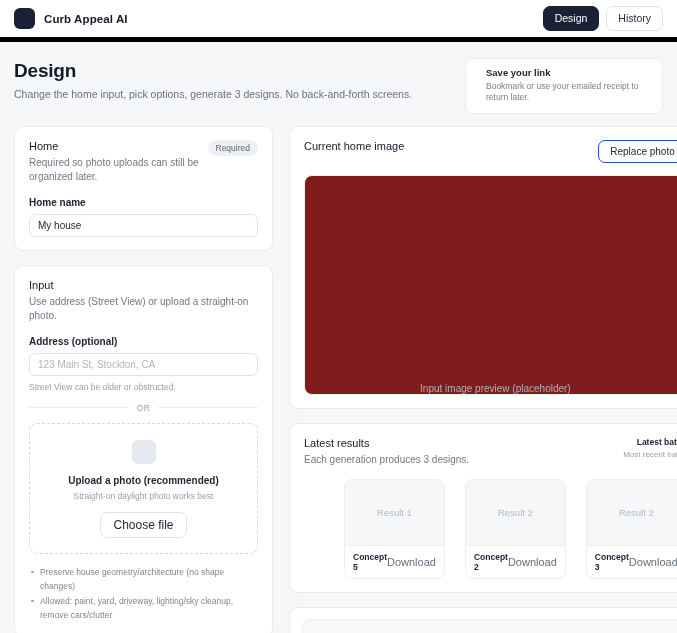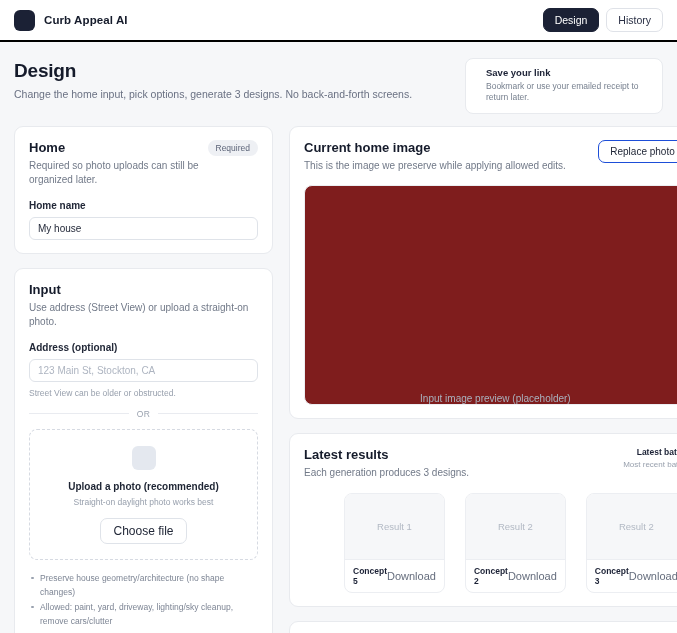--- a/index.html
+++ b/index.html
@@ -9,21 +9,21 @@
     background: #f6f7f9;
     font-family: "Liberation Sans", sans-serif;
     color: #1e2434;
     -webkit-font-smoothing: antialiased;
   }
 
   
   .topbar {
     height: 42px;
     background: #ffffff;
-    border-bottom: 2px solid #000000;
+    border-bottom: 5px solid #000000;
     display: flex;
     align-items: center;
     padding: 0 14px;
     position: relative;
   }
   .brand { display: flex; align-items: center; gap: 9px; }
   .logo-mark {
     width: 21px; height: 21px;
     border-radius: 6px;
     background: #1b2135;
@@ -82,21 +82,21 @@
   .card {
     background: #ffffff;
     border: 1px solid #e8eaee;
     border-radius: 9px;
     padding: 13px 14px;
     margin-bottom: 14px;
   }
 
   .card-head { display: flex; align-items: flex-start; }
   .card-head-text { flex: 1; min-width: 0; }
-  .card-title { font-size: 13px; font-weight: bold; color: #151b2b; }
+  .card-title { font-size: 11px; font-weight: normal; color: #151b2b; }
   .card-sub { font-size: 10px; color: #717988; margin-top: 4px; line-height: 1.45; }
 
   .badge {
     font-size: 8.5px;
     color: #5c6478;
     background: #eef0f4;
     border-radius: 10px;
     padding: 3px 8px;
     white-space: nowrap;
     margin-left: 8px;
@@ -317,21 +317,20 @@
     </div>
 
   </div>
 
   <div class="col-right">
 
     <div class="card">
       <div class="card-head">
         <div class="card-head-text">
           <div class="card-title">Current home image</div>
-          <div class="card-sub">This is the image we preserve while applying allowed edits.</div>
         </div>
         <button class="ghost-btn">Replace photo</button>
       </div>
       <div class="preview-box">
         <div class="preview-text">Input image preview (placeholder)</div>
       </div>
     </div>
 
     <div class="card">
       <div class="card-head">

